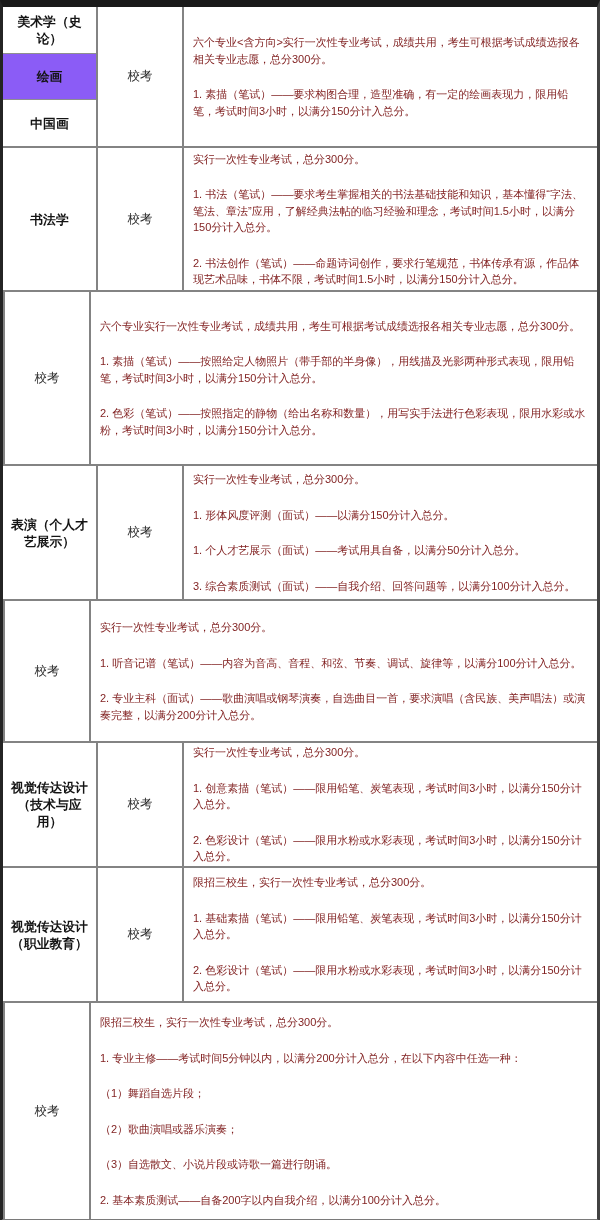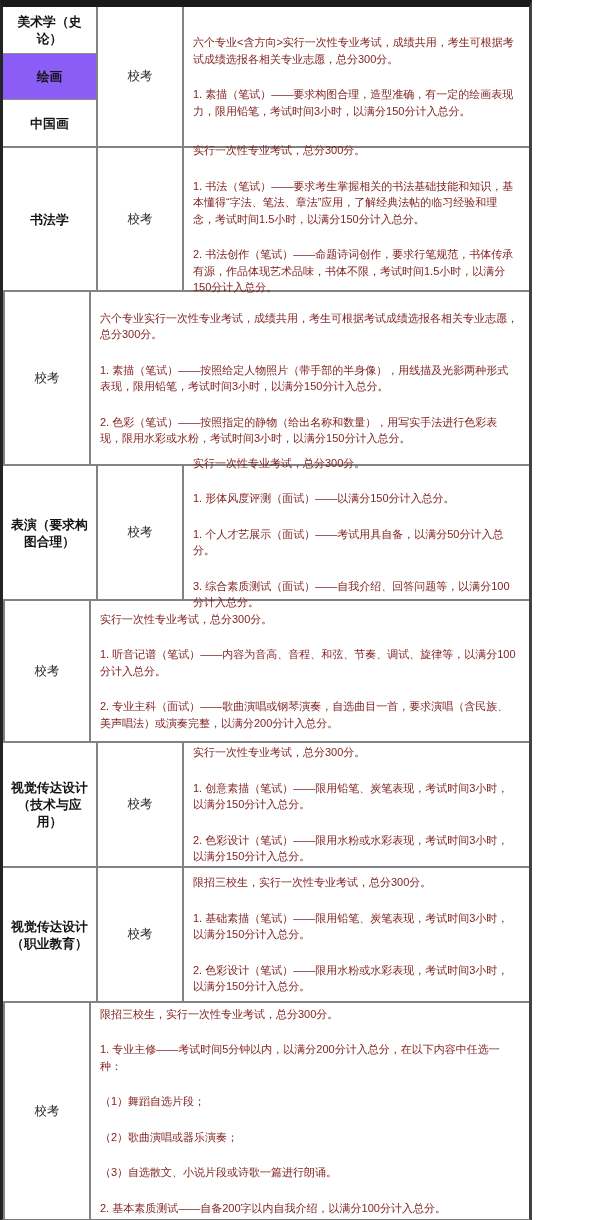--- a/index.html
+++ b/index.html
@@ -1,18 +1,18 @@
 <!DOCTYPE html>
 <html><head>
 <meta charset="utf-8">
 <style>
   html,body{margin:0;padding:0;background:#ffffff;}
   body{width:600px;font-family:"Liberation Sans","DejaVu Sans",sans-serif;-webkit-font-smoothing:none;}
   .frame{
-    box-sizing:border-box;width:532px;background:#ffffff;
+    box-sizing:border-box;width:600px;background:#ffffff;
     border-top:7px solid #1a1a1a;
     border-left:3px solid #242424;
     border-right:3px solid #424242;
     border-bottom:2px solid #7a7a7a;
   }
   .row{display:flex;flex-direction:row;align-items:stretch;background:#ffffff;}
   .hdiv{height:2px;background:#838383;}
   .vdiv{width:2px;background:#838383;flex:0 0 2px;}
   .col-majors{flex:0 0 93px;display:flex;flex-direction:column;}
   .major-cell{flex:1;display:flex;align-items:center;justify-content:center;text-align:center;
@@ -82,21 +82,21 @@
       <div class="col-desc">
         <p>六个专业实行一次性专业考试，成绩共用，考生可根据考试成绩选报各相关专业志愿，总分300分。</p>
         <p>1. 素描（笔试）——按照给定人物照片（带手部的半身像），用线描及光影两种形式表现，限用铅笔，考试时间3小时，以满分150分计入总分。</p>
         <p>2. 色彩（笔试）——按照指定的静物（给出名称和数量），用写实手法进行色彩表现，限用水彩或水粉，考试时间3小时，以满分150分计入总分。</p>
       </div>
     </div>
     <div class="hdiv"></div>
     <div class="row r3">
       <div class="col-majors">
         <div class="major-cell">
-          <span>表演（要求构图合理）</span>
+          <span>表演（个人才艺展示）</span>
         </div>
       </div>
       <div class="vdiv"></div>
       <div class="col-exam">
         <span>校考</span>
       </div>
       <div class="vdiv"></div>
       <div class="col-desc">
         <p>实行一次性专业考试，总分300分。</p>
         <p>1. 形体风度评测（面试）——以满分150分计入总分。</p>

